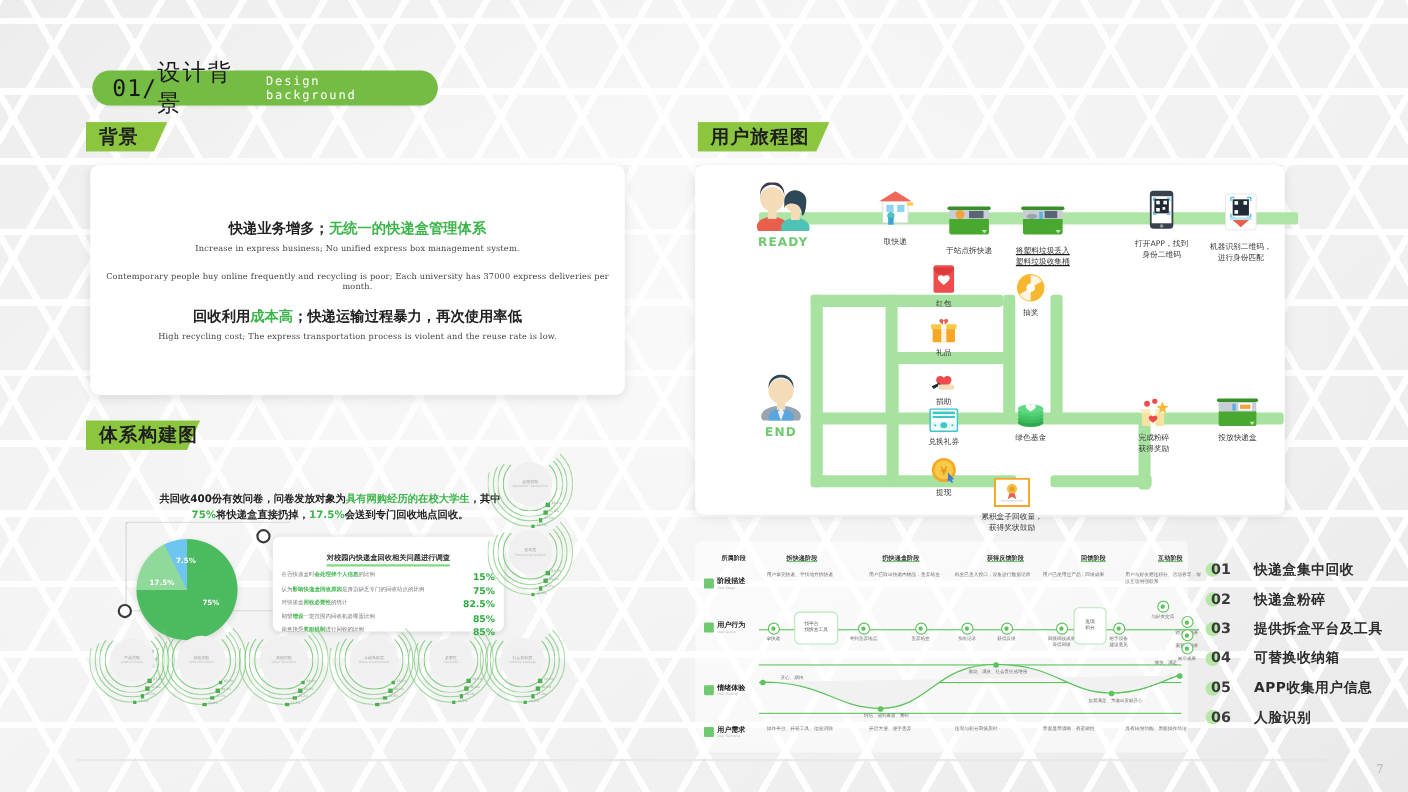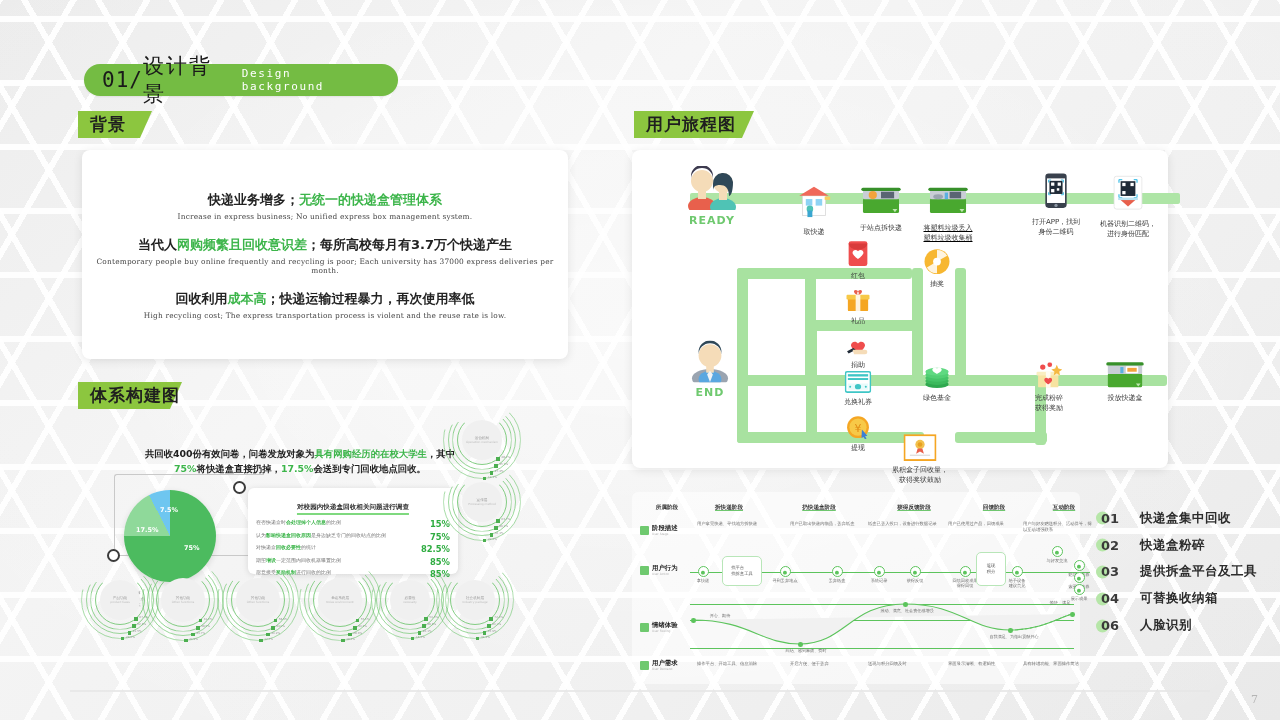--- a/index.html
+++ b/index.html
@@ -217,23 +217,20 @@
   </div>
 
   <div id="bg-card">
     <div class="bg-line">
       <div class="cn">
         <span>快递业务增多；</span><span class="g">无统一的快递盒管理体系</span><span></span>
       </div>
       <div class="en">Increase in express business; No unified express box management system.</div>
     </div>
     <div class="bg-line">
-      <div class="cn">
-        <span>当代人</span><span class="g">网购频繁且回收意识差</span><span>；每所高校每月有3.7万个快递产生</span>
-      </div>
       <div class="en">Contemporary people buy online frequently and recycling is poor; Each university has 37000 express deliveries per month.</div>
     </div>
     <div class="bg-line">
       <div class="cn">
         <span>回收利用</span><span class="g">成本高</span><span>；快递运输过程暴力，再次使用率低</span>
       </div>
       <div class="en">High recycling cost; The express transportation process is violent and the reuse rate is low.</div>
     </div>
   </div>
 
@@ -449,21 +446,21 @@
               <circle cx="17" cy="15" r="11" fill="#f5dcb8"></circle>
               <path d="M6 13a11 11 0 0122 0v-3a11 11 0 00-22 0z" fill="#3d3b4f"></path>
               <circle cx="38" cy="17" r="10" fill="#f5dcb8"></circle>
               <path d="M28 18a10 10 0 0120-2c0 9-2 14-4 14 0-8-4-11-9-11s-7 2-7 6z" fill="#2f4858"></path>
               <rect x="13" y="25" width="8" height="8" fill="#f5dcb8"></rect>
               <rect x="34" y="26" width="8" height="8" fill="#f5dcb8"></rect>
             </svg></span>
         </div>
         <div class="ready">READY</div>
       </div>
-      <div class="jstep" style="left:778px;top:176px;font-family:Liberation Serif, serif;">
+      <div class="jstep" style="left:778px;top:164px;font-family:Liberation Serif, serif;">
         <div style="height:46px;display:flex;align-items:flex-end;justify-content:center;">
           <span style="display:inline-block;transform:scale(0.82);transform-origin:center bottom;"><svg width="40" height="44" viewBox="0 0 40 44">
               <rect x="6" y="16" width="28" height="24" fill="#fff" stroke="#d8d8d8"></rect>
               <path d="M2 16 L20 5 L38 16z" fill="#f0685a"></path>
               <rect x="10" y="20" width="8" height="8" fill="#8fd3f4"></rect>
               <rect x="22" y="20" width="8" height="8" fill="#8fd3f4"></rect>
               <rect x="33" y="17" width="7" height="4" fill="#f7d060"></rect>
               <circle cx="15" cy="32" r="4" fill="#4fc3b5"></circle>
               <rect x="12" y="34" width="6" height="8" fill="#3aa6d0"></rect>
             </svg></span>
@@ -817,20 +814,27 @@
       <div class="nli">
         <div class="bub">
           <div class="dot"></div>
           <div class="n">04</div>
         </div>
         <div class="lbl">可替换收纳箱</div>
       </div>
       <div class="nli">
         <div class="bub">
           <div class="dot"></div>
+          <div class="n">05</div>
+        </div>
+        <div class="lbl">APP收集用户信息</div>
+      </div>
+      <div class="nli">
+        <div class="bub">
+          <div class="dot"></div>
           <div class="n">06</div>
         </div>
         <div class="lbl">人脸识别</div>
       </div>
     </div>
 
   <div id="botbar"></div>
   <div id="pageno">7</div>
 </div>
 

